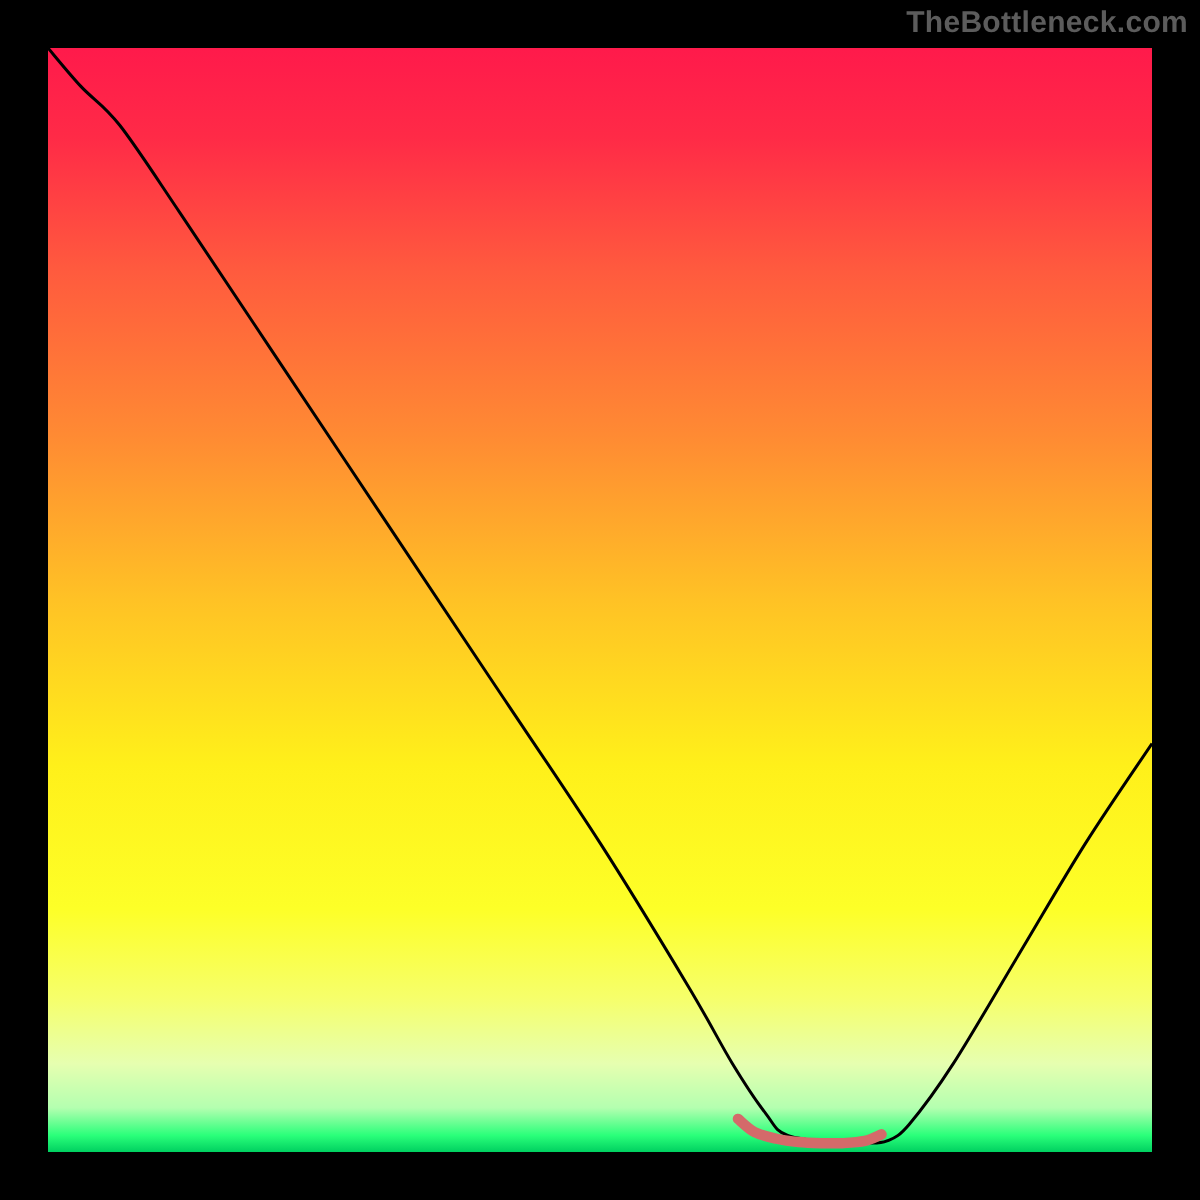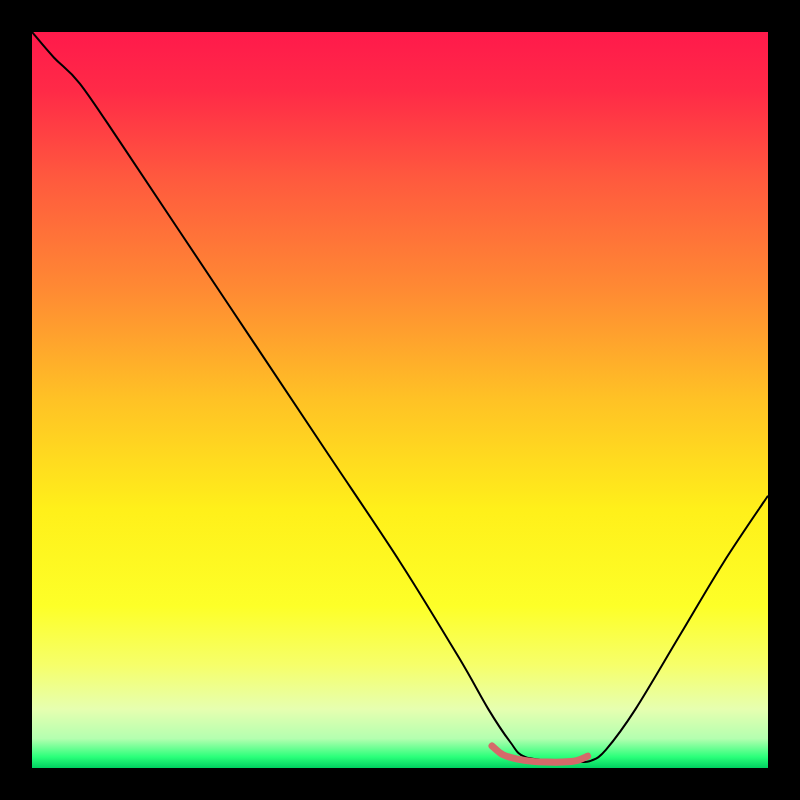--- a/index.html
+++ b/index.html
@@ -30,20 +30,21 @@
     position: absolute;
     left: 0;
     top: 0;
   }
 </style>
 </head>
 <body>
 
 <div class="stage">
 
+  <div class="watermark">TheBottleneck.com</div>
 
   <svg class="plot" width="800" height="800" viewBox="0 0 800 800">
     <defs>
       <linearGradient id="bg-grad" x1="0" y1="0" x2="0" y2="1">
           <stop offset="0%" stop-color="#ff1a4b"></stop>
           <stop offset="8%" stop-color="#ff2a47"></stop>
           <stop offset="20%" stop-color="#ff5a3e"></stop>
           <stop offset="35%" stop-color="#ff8a33"></stop>
           <stop offset="50%" stop-color="#ffc225"></stop>
           <stop offset="65%" stop-color="#fff01a"></stop>

